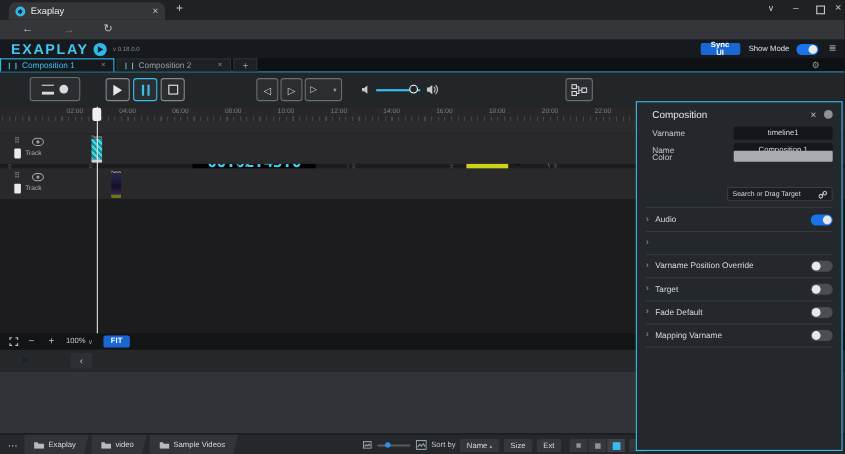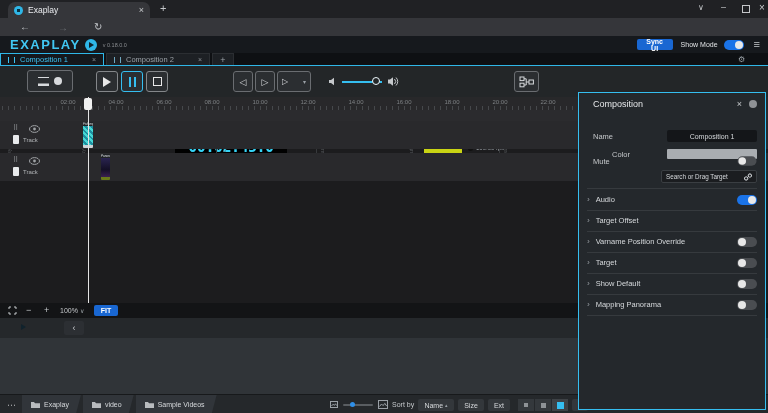--- a/index.html
+++ b/index.html
@@ -354,31 +354,31 @@
   </div>
 
   <div class="abs panel">
     <div class="prow" style="top:6px;align-items:flex-end;">
       <span style="font-size:9px;color:#e4e6e8;">Composition</span>
       <span class="flex" style="gap:7px;">
         <span style="font-size:9px;color:#c5c8cb;">×</span>
         <span style="width:8px;height:8px;border-radius:50%;background:#8f9296;display:inline-block;"></span>
       </span>
     </div>
+    <div class="prow" style="top:22px;">
+      <span class="plabel">Varname</span>
+      <span class="pinput">timeline1</span>
+    </div>
     <div class="prow" style="top:37px;">
       <span class="plabel">Name</span>
       <span class="pinput">Composition 1</span>
     </div>
-    <div class="prow" style="top:56px;margin-left:19px;">
+    <div class="prow" style="top:44px;">
       <span class="plabel">Color</span>
       <span style="width:90px;height:10px;background:#a9adb1;border-radius:1px;"></span>
-    </div>
-    <div class="prow" style="top:63px;">
-      <span class="plabel">Mute</span>
-      <span class="tgl" style="transform:scale(0.95);"></span>
     </div>
     <div class="prow" style="top:77px;justify-content:flex-end;">
       <button class="flex" style="width:96px;height:13px;background:#1b1d20;border:1px solid #3a3e42;border-radius:2px;color:#d6d9dc;font-size:6.3px;font-family:'Liberation Sans',sans-serif;justify-content:space-between;padding:0 4px;">
         <span>Search or Drag Target</span>
         <svg width="8" height="8">
             <g stroke="#c5c8cb" fill="none">
               <path d="M3.1 4.9l1.8-1.8"></path>
               <rect x="0.6" y="3.9" width="3.1" height="3.1" rx="1.4" transform="rotate(-45 2.15 5.45)"></rect>
               <rect x="4.3" y="1" width="3.1" height="3.1" rx="1.4" transform="rotate(-45 5.85 2.55)"></rect>
             </g>
@@ -387,38 +387,37 @@
     </div>
 
     <div class="abs" style="left:8px;right:8px;top:95px;height:1px;background:#363a3e;"></div>
     <div class="section" style="top:96px;">
       <span class="disc" style="transform:rotate(180deg);">‹</span>
       <span class="seclabel">Audio</span>
       <span class="tgl on"></span>
     </div>
     <div class="section" style="top:117px;">
       <span class="disc" style="transform:rotate(180deg);">‹</span>
-      <span class="seclabel">Target Offset</span>
     </div>
     <div class="section" style="top:138px;">
       <span class="disc" style="transform:rotate(180deg);">‹</span>
       <span class="seclabel">Varname Position Override</span>
       <span class="tgl"></span>
     </div>
     <div class="section" style="top:159px;">
       <span class="disc" style="transform:rotate(180deg);">‹</span>
       <span class="seclabel">Target</span>
       <span class="tgl"></span>
     </div>
     <div class="section" style="top:180px;">
       <span class="disc" style="transform:rotate(180deg);">‹</span>
-      <span class="seclabel">Show Default</span>
+      <span class="seclabel">Fade Default</span>
       <span class="tgl"></span>
     </div>
     <div class="section" style="top:201px;">
       <span class="disc" style="transform:rotate(180deg);">‹</span>
-      <span class="seclabel">Mapping Panorama</span>
+      <span class="seclabel">Mapping Varname</span>
       <span class="tgl"></span>
     </div>
 
   </div>
 
 </div>
 
 </body></html>

